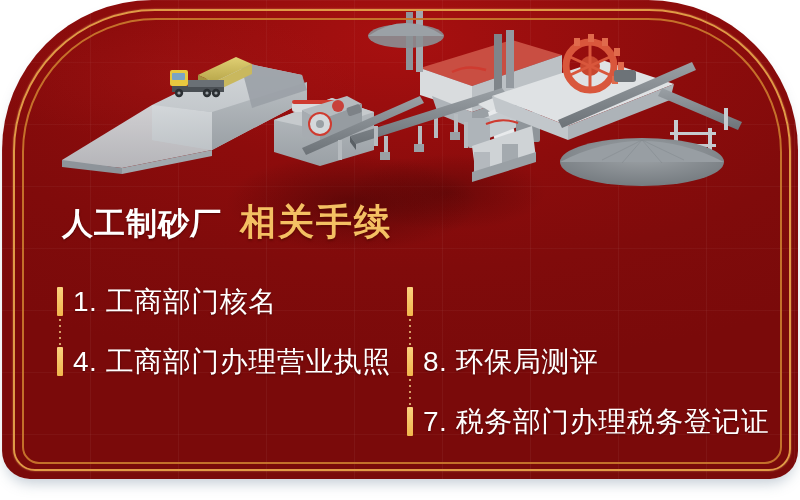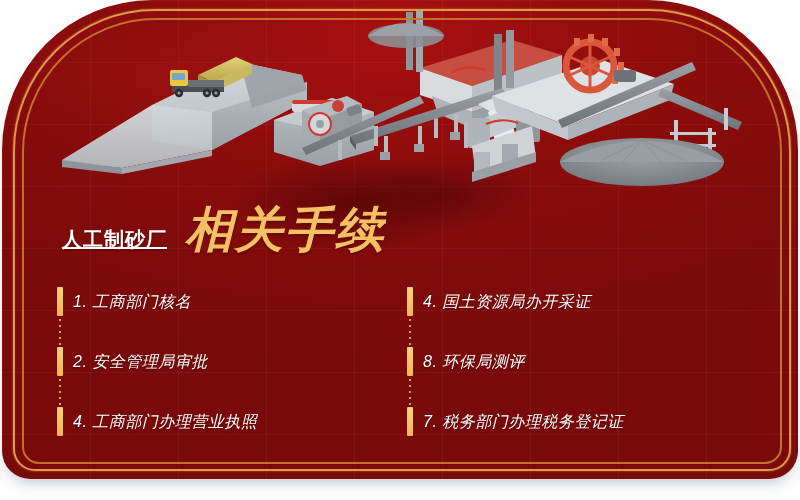--- a/index.html
+++ b/index.html
@@ -91,34 +91,32 @@
   .headline {
     position: absolute;
     left: 60px;
     top: 198px;
     display: flex;
     align-items: baseline;
     gap: 18px;
     white-space: nowrap;
   }
   .head-white {
-    font-size: 20px;
+    font-size: 31px;
     font-weight: bold;
     color: #ffffff;
     letter-spacing: 1px;
     text-shadow: 0 1px 2px rgba(60,0,0,0.65);
-    text-decoration: underline;
   }
   .head-gold {
-    font-size: 48px;
+    font-size: 36px;
     font-weight: bold;
     color: #f4c063;
     letter-spacing: 2px;
     text-shadow: 0 2px 2px rgba(80,10,0,0.55);
-    font-style: italic;
   }
 
   
   .columns {
     position: absolute;
     left: 0; top: 272px;
     width: 800px;
     display: flex;
   }
   .col {
@@ -151,25 +149,24 @@
     position: absolute;
     left: 2px;
     top: 47px;
     width: 2px;
     height: 26px;
     background-image: linear-gradient(to bottom, #e6b878 0 2px, transparent 2px 6px);
     background-size: 2px 6px;
     opacity: .85;
   }
   .item-text {
-    font-size: 16px;
+    font-size: 28px;
     color: #ffffff;
     letter-spacing: 0.5px;
     text-shadow: 0 1px 2px rgba(50,0,0,0.55);
-    font-style: italic;
   }
 </style>
 </head>
 <body>
 
 <div id="stage">
 
   <div class="card">
 
     <div class="grid"></div>
@@ -357,32 +354,27 @@
 
     <div class="columns">
 
       <div class="col left">
         <div class="item">
           <span class="bar"></span>
           <span class="item-text">1. 工商部门核名</span>
         </div>
         <div class="item">
           <span class="bar"></span>
-          <span class="item-text">2. 安全管理局审批</span>
-        </div>
-        <div class="item">
-          <span class="bar"></span>
           <span class="item-text">4. 工商部门办理营业执照</span>
         </div>
       </div>
 
       <div class="col right">
         <div class="item">
           <span class="bar"></span>
-          <span class="item-text">4. 国土资源局办开采证</span>
         </div>
         <div class="item">
           <span class="bar"></span>
           <span class="item-text">8. 环保局测评</span>
         </div>
         <div class="item">
           <span class="bar"></span>
           <span class="item-text">7. 税务部门办理税务登记证</span>
         </div>
       </div>

